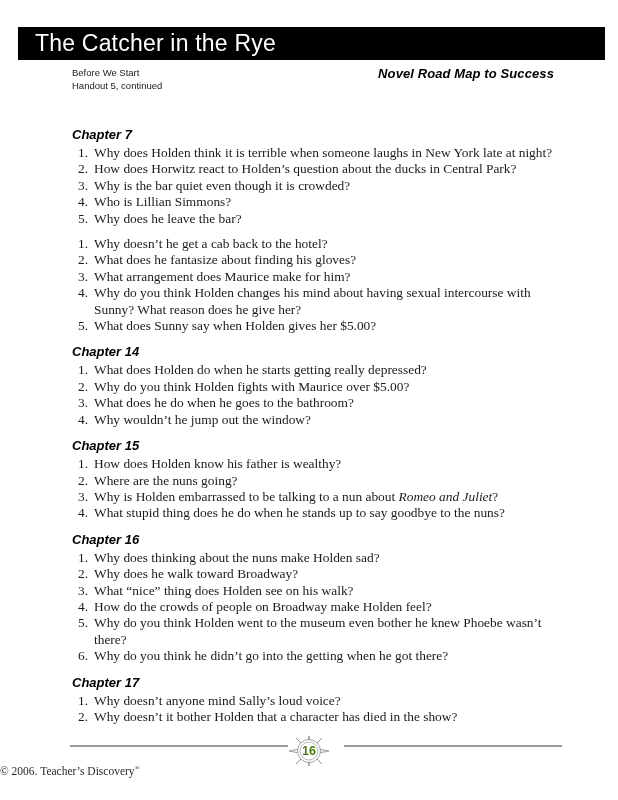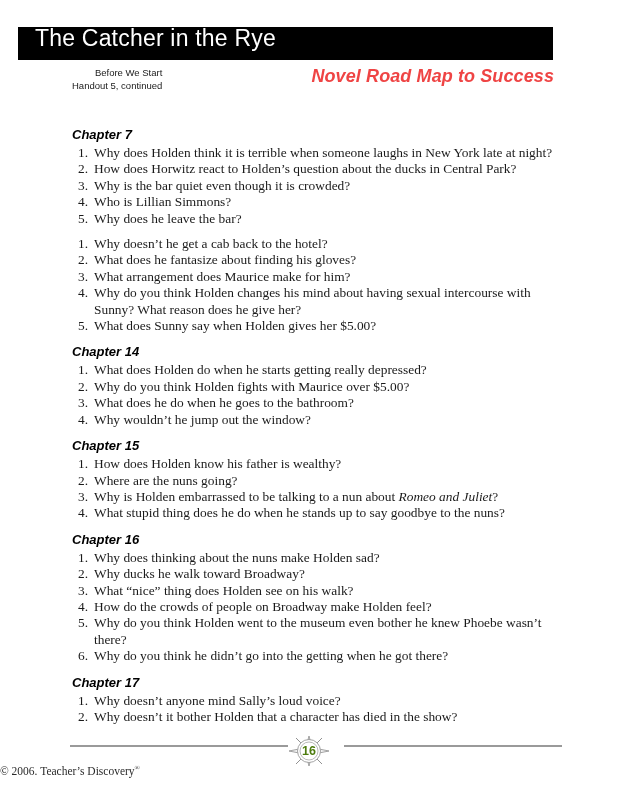--- a/index.html
+++ b/index.html
@@ -14,64 +14,64 @@
     font-family: "Liberation Serif", serif;
     color: #1a1a1a;
     overflow: hidden;
   }
 
   
   #title-bar {
     position: absolute;
     left: 18px;
     top: 27px;
-    width: 535px;
+    width: 587px;
     height: 33px;
     background: #000000;
     display: flex;
+    align-items: center;
   }
   #title-bar .title-text {
     font-family: "Liberation Sans", sans-serif;
     color: #ffffff;
     font-size: 23px;
     font-weight: 400;
     letter-spacing: 0.2px;
     padding-left: 17px;
     line-height: 1;
     white-space: nowrap;
   }
 
   
   #sub-header {
     position: absolute;
     left: 72px;
     top: 66px;
     right: 36px;
     height: 32px;
-    text-align: right;
   }
   #handout-info {
     position: absolute;
     left: 0;
     top: 0;
     font-family: "Liberation Sans", sans-serif;
     font-size: 9.5px;
     line-height: 13px;
     color: #1a1a1a;
   }
   #handout-info div { white-space: nowrap; }
   #series-title {
     position: absolute;
     right: 28px;
     top: 0;
     font-family: "Liberation Sans", sans-serif;
-    font-size: 18px;
+    font-size: 13px;
     font-weight: bold;
     font-style: italic;
-    color: #ef4444;
+    color: #000000;
     white-space: nowrap;
     letter-spacing: 0.1px;
   }
 
   
   #content {
     position: absolute;
     left: 72px;
     top: 126px;
     width: 492px;
@@ -281,21 +281,21 @@
     </div>
     <div class="chapter-block">
       <div class="chapter-heading">Chapter 16</div>
       <ol class="question-list">
         <li>
           <span class="qnum">1.</span>
           <span class="qtext">Why does thinking about the nuns make Holden sad?</span>
         </li>
         <li>
           <span class="qnum">2.</span>
-          <span class="qtext">Why ducks he walk toward Broadway?</span>
+          <span class="qtext">Why does he walk toward Broadway?</span>
         </li>
         <li>
           <span class="qnum">3.</span>
           <span class="qtext">What “nice” thing does Holden see on his walk?</span>
         </li>
         <li>
           <span class="qnum">4.</span>
           <span class="qtext">How do the crowds of people on Broadway make Holden feel?</span>
         </li>
         <li>

